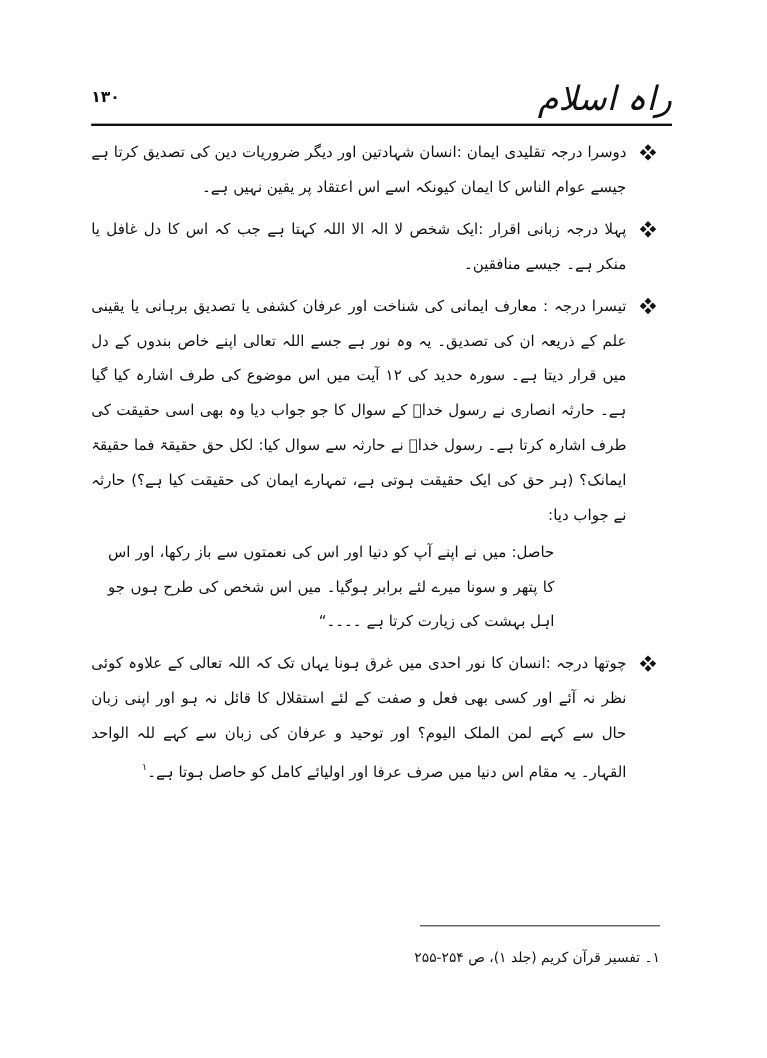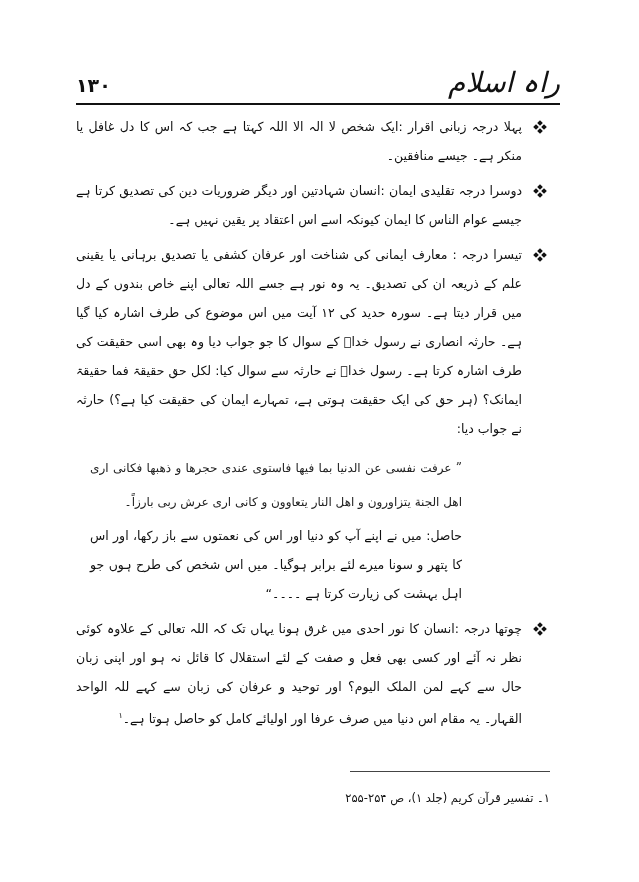--- a/index.html
+++ b/index.html
@@ -35,21 +35,21 @@
       font-size: 28px;
       font-style: italic;
       direction: rtl;
       white-space: nowrap;
       margin-left: 11px;
     }
     .header .page-number {
       position: absolute;
       left: 0;
       top: 12px;
-      font-size: 19px;
+      font-size: 13px;
       font-weight: bold;
       direction: rtl;
     }
     .header-rule {
       position: absolute;
       left: 76px;
       width: 484px;
       top: 103px;
       height: 2px;
       background: #111;
@@ -135,42 +135,41 @@
 
   <div class="content">
 
     <div class="bullet-item">
       <span class="bullet-icon">
           <i></i>
           <i></i>
           <i></i>
           <i></i>
         </span>
+      <span>دوسرا درجہ تقلیدی ایمان :انسان شہادتین اور دیگر ضروریات دین کی تصدیق کرتا ہے جیسے عوام الناس کا ایمان کیونکہ اسے اس اعتقاد پر یقین نہیں ہے۔</span>
+    </div>
+
+    <div class="bullet-item">
+      <span class="bullet-icon">
+          <i></i>
+          <i></i>
+          <i></i>
+          <i></i>
+        </span>
       <span>پہلا درجہ زبانی اقرار :ایک شخص لا الہ الا اللہ کہتا ہے جب کہ اس کا دل غافل یا منکر ہے۔ جیسے منافقین۔</span>
     </div>
 
     <div class="bullet-item">
       <span class="bullet-icon">
           <i></i>
           <i></i>
           <i></i>
           <i></i>
         </span>
-      <span>دوسرا درجہ تقلیدی ایمان :انسان شہادتین اور دیگر ضروریات دین کی تصدیق کرتا ہے جیسے عوام الناس کا ایمان کیونکہ اسے اس اعتقاد پر یقین نہیں ہے۔</span>
-    </div>
-
-    <div class="bullet-item">
-      <span class="bullet-icon">
-          <i></i>
-          <i></i>
-          <i></i>
-          <i></i>
-        </span>
       <span>تیسرا درجہ : معارف ایمانی کی شناخت اور عرفان کشفی یا تصدیق برہانی یا یقینی علم کے ذریعہ ان کی تصدیق۔ یہ وہ نور ہے جسے اللہ تعالی اپنے خاص بندوں کے دل میں قرار دیتا ہے۔ سورہ حدید کی ۱۲ آیت میں اس موضوع کی طرف اشارہ کیا گیا ہے۔ حارثہ انصاری نے رسول خداؐ کے سوال کا جو جواب دیا وہ بھی اسی حقیقت کی طرف اشارہ کرتا ہے۔ رسول خداؐ نے حارثہ سے سوال کیا: لکل حق حقیقۃ فما حقیقۃ ایمانک؟ (ہر حق کی ایک حقیقت ہوتی ہے، تمہارے ایمان کی حقیقت کیا ہے؟) حارثہ نے جواب دیا:</span>
-      <div class="quote-block">” عرفت نفسی عن الدنیا بما فیها فاستوی عندی حجرها و ذهبها فکانی اری اهل الجنة یتزاورون و اهل النار یتعاوون و کانی اری عرش ربی بارزاً۔</div>
       <div class="translation">حاصل: میں نے اپنے آپ کو دنیا اور اس کی نعمتوں سے باز رکھا، اور اس کا پتھر و سونا میرے لئے برابر ہوگیا۔ میں اس شخص کی طرح ہوں جو اہل بہشت کی زیارت کرتا ہے ۔۔۔۔“</div>
     </div>
 
     <div class="bullet-item">
       <span class="bullet-icon">
           <i></i>
           <i></i>
           <i></i>
           <i></i>
         </span>

